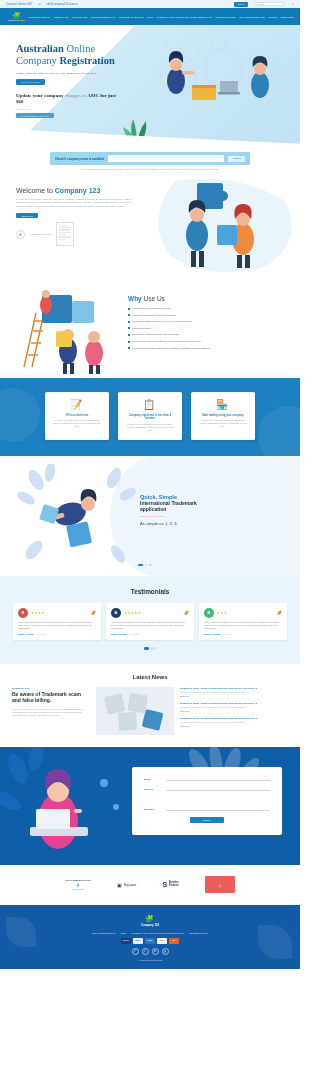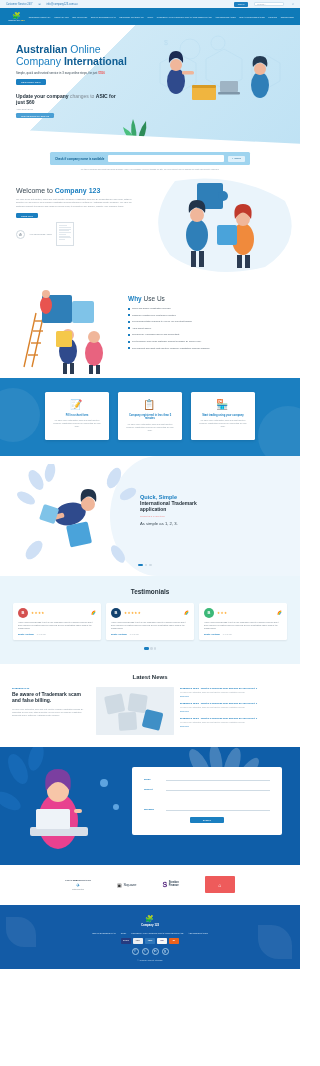--- a/index.html
+++ b/index.html
@@ -32,21 +32,21 @@
   }
   .logo { width:26px; display:flex; flex-direction:column; align-items:center; color:#fff; }
   .logo-mark { font-size:7px; line-height:7px; }
   .logo-text { font-size:2.3px; letter-spacing:0.1px; }
   .logo-text b { color:#ffd84d; }
   .nav-links { flex:1; display:flex; align-items:center; justify-content:flex-end;
                gap:3.5px; padding-right:2px; }
   .nav-link { color:#d8ecf8; font-size:2.1px; white-space:nowrap; letter-spacing:0.02px; }
 
   
-  .hero { position:relative; height:122px; overflow:hidden; background:#d8eef8; }
+  .hero { position:relative; height:122px; overflow:hidden; background:#d8eef8;font-family:Liberation Serif, serif; }
   .hero-bg {
     position:absolute; inset:0;
     background:linear-gradient(135deg,#ffffff 0%,#ffffff 32%,#cfe9f6 32.2%,#bfe2f4 100%);
   }
   .hero-wave { position:absolute; left:0; bottom:0; width:100%; height:40px;
                background:#fff;
                clip-path:polygon(0 55%,100% 92%,100% 100%,0 100%); }
   .hero-inner { position:absolute; inset:0; padding:18px 0 0 16px; }
   .hero h1 { font-size:10.5px; line-height:12px; color:#1b7fc0; font-weight:400; }
   .hero h1 b { font-weight:700; color:#0e5c92; }
@@ -266,21 +266,21 @@
       <rect x="12" y="40" width="14" height="4" fill="#d9822b"></rect>
     </svg>
 
     <div class="hero-wave"></div>
 
     <div class="hero-inner">
       <h1>
         <b>Australian</b>
         <span class="lt" style="font-weight:400;color:#1b7fc0">Online</span><br>
         <span style="font-weight:400;color:#1b7fc0">Company</span>
-        <b>International</b>
+        <b>Registration</b>
       </h1>
       <div class="hero-sub">
         <span>Simple, quick and trusted service in 3 easy online steps, for just</span><span class="price">$556</span>
       </div>
       <div class="btn-hero">REGISTER NOW</div>
       <div class="hero-h2">
         <b>Update your company</b>
         <span>changes to</span>
         <b>ASIC for just $60</b>
       </div>

